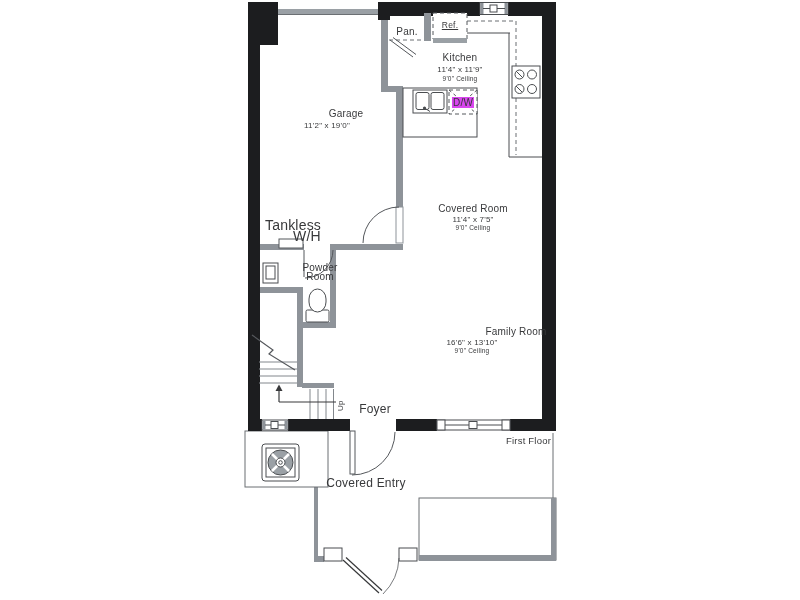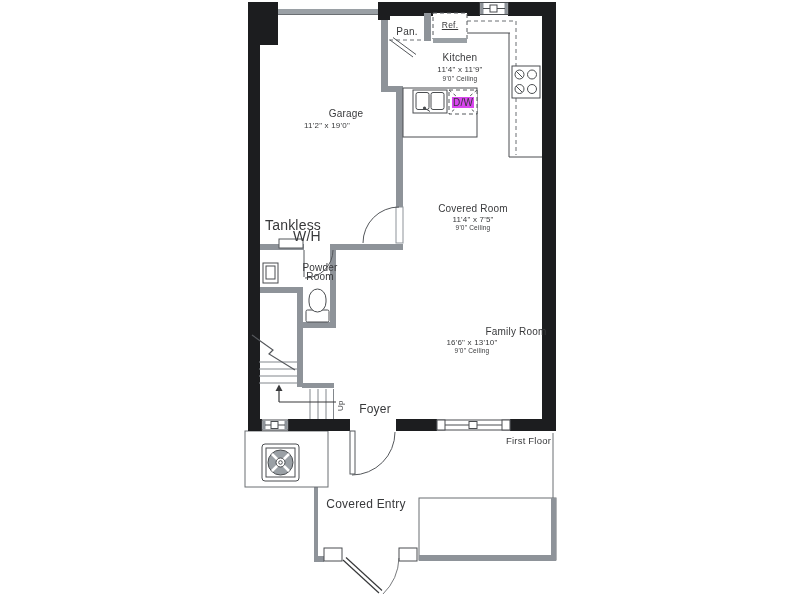--- a/index.html
+++ b/index.html
@@ -218,15 +218,15 @@
   <div class="lbl fs75" style="left:320px;top:272px;text-align:right;">Room</div>
 
   <div class="lbl fs75" style="left:407px;top:27px;">Pan.</div>
   <div class="lbl fs85" style="left:450px;top:21px;">Ref.</div>
   <div class="lbl fs75" style="left:463px;top:98px;"><span class="whitebg">D/W</span></div>
 
   <div class="lbl fs10" style="left:375px;top:403px;">Foyer</div>
   <div class="lbl rot fs8" style="left:337px;top:411px;">Up</div>
 
   <div class="lbl right fs95" style="right:249px;top:436px;">First Floor</div>
-  <div class="lbl fs10" style="left:366px;top:498px;">Covered Entry</div>
+  <div class="lbl fs10" style="left:366px;top:477px;">Covered Entry</div>
 
 </div>
 
 </body></html>

